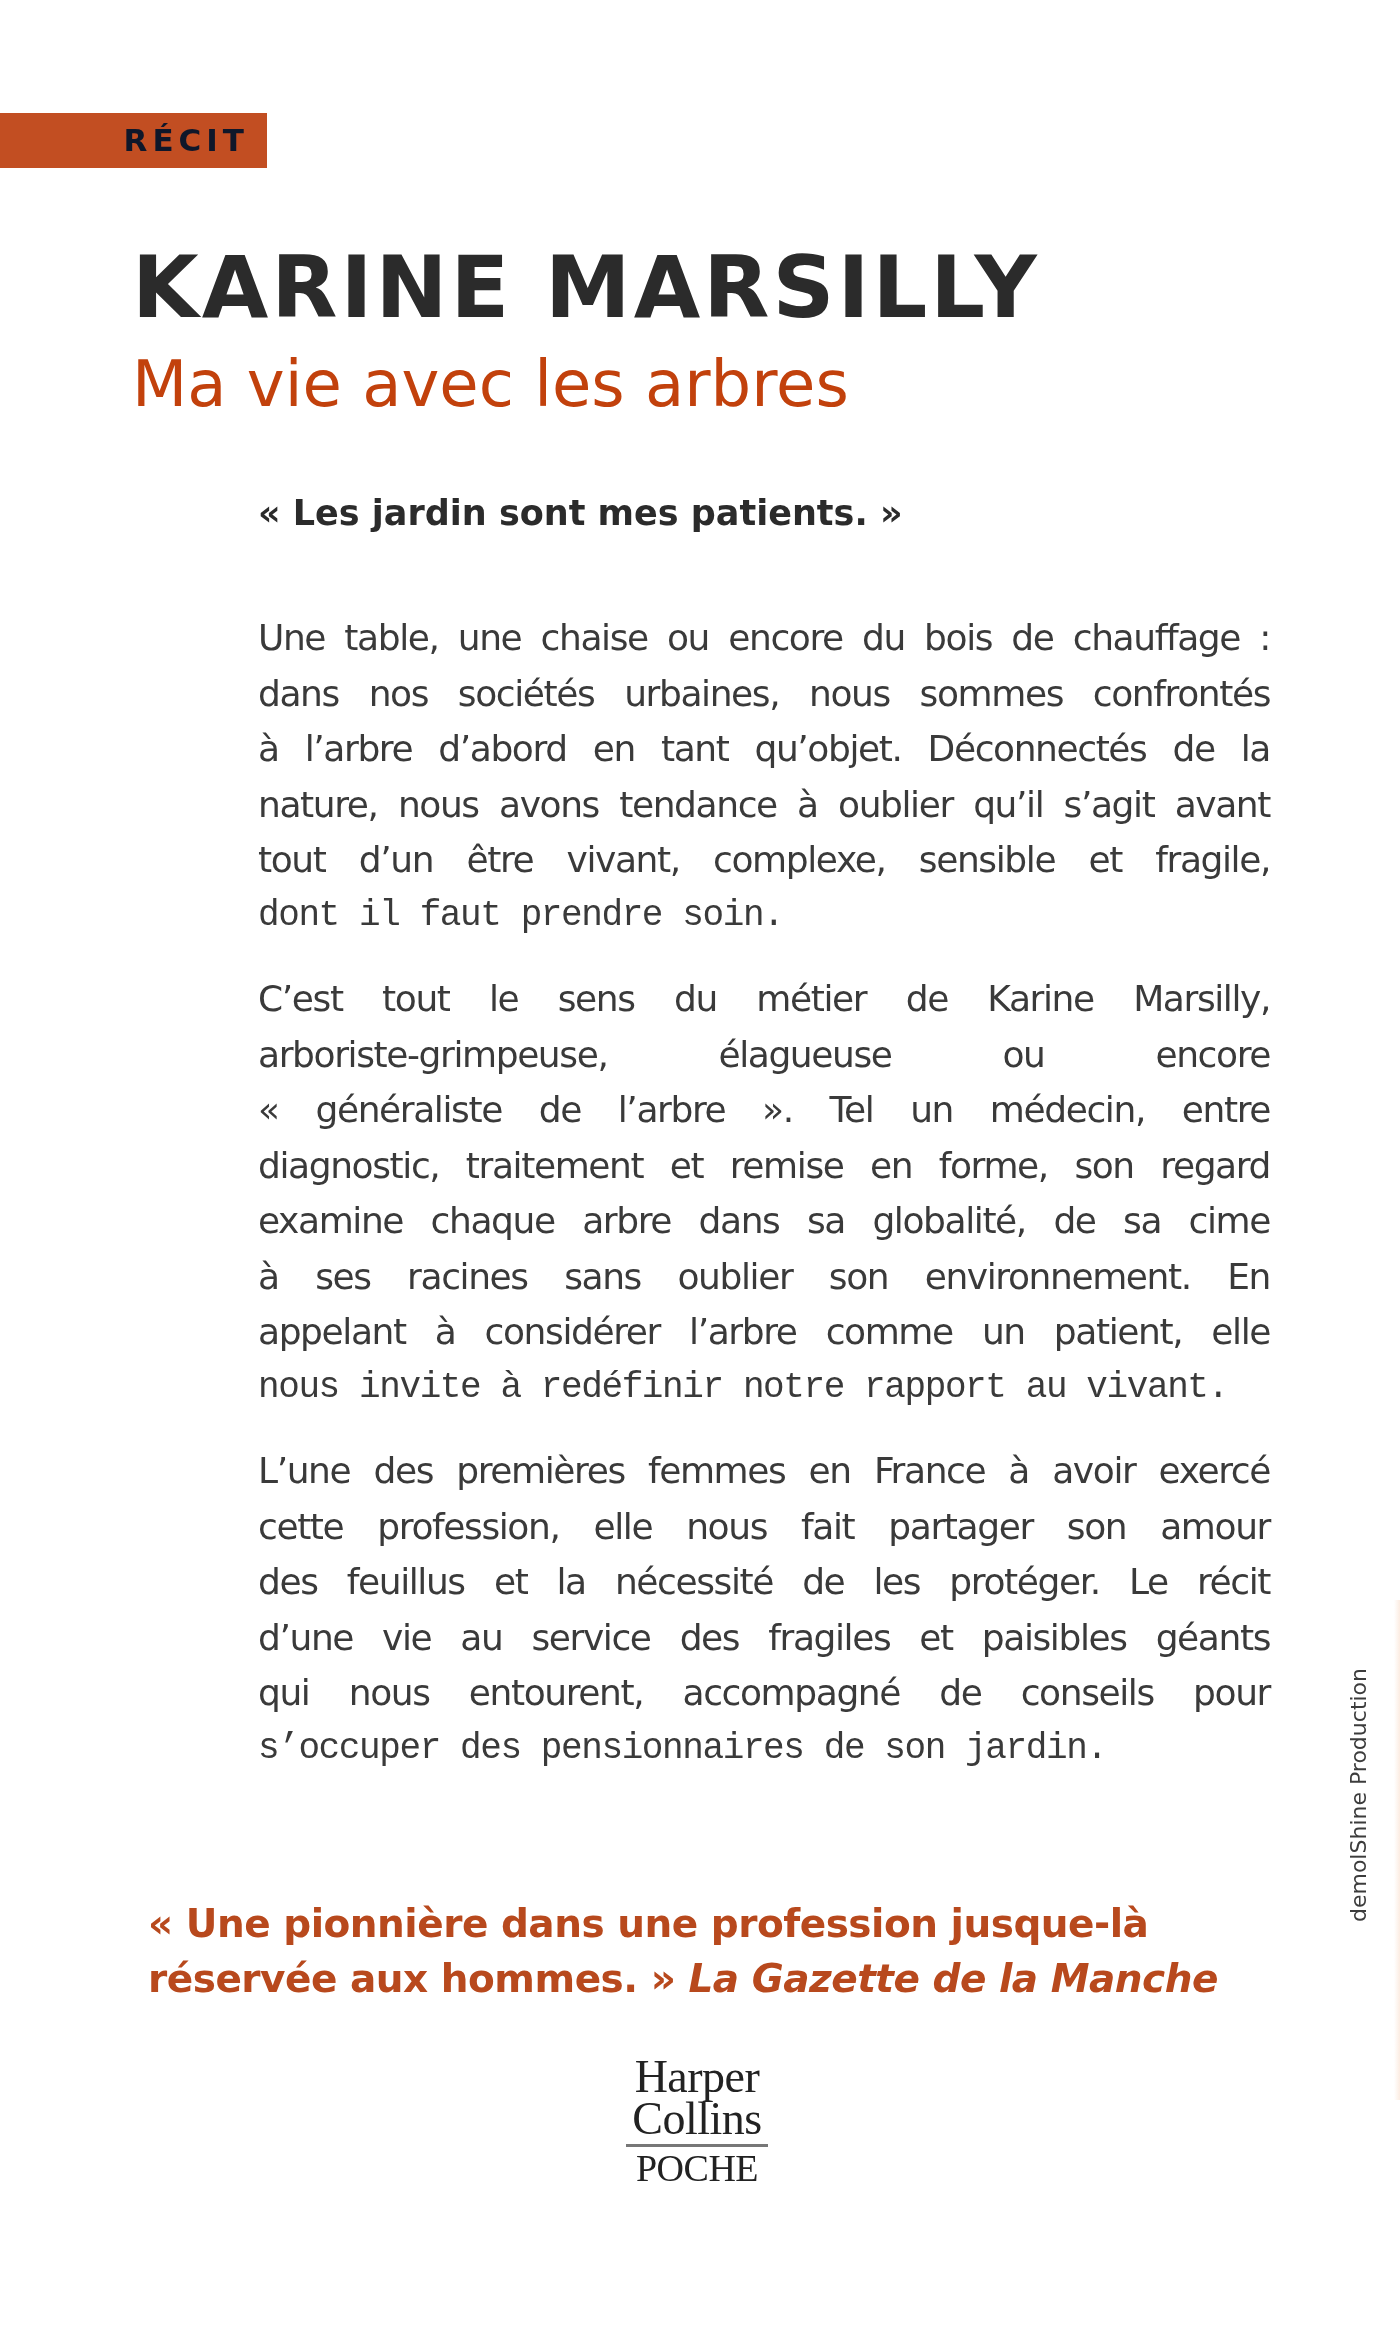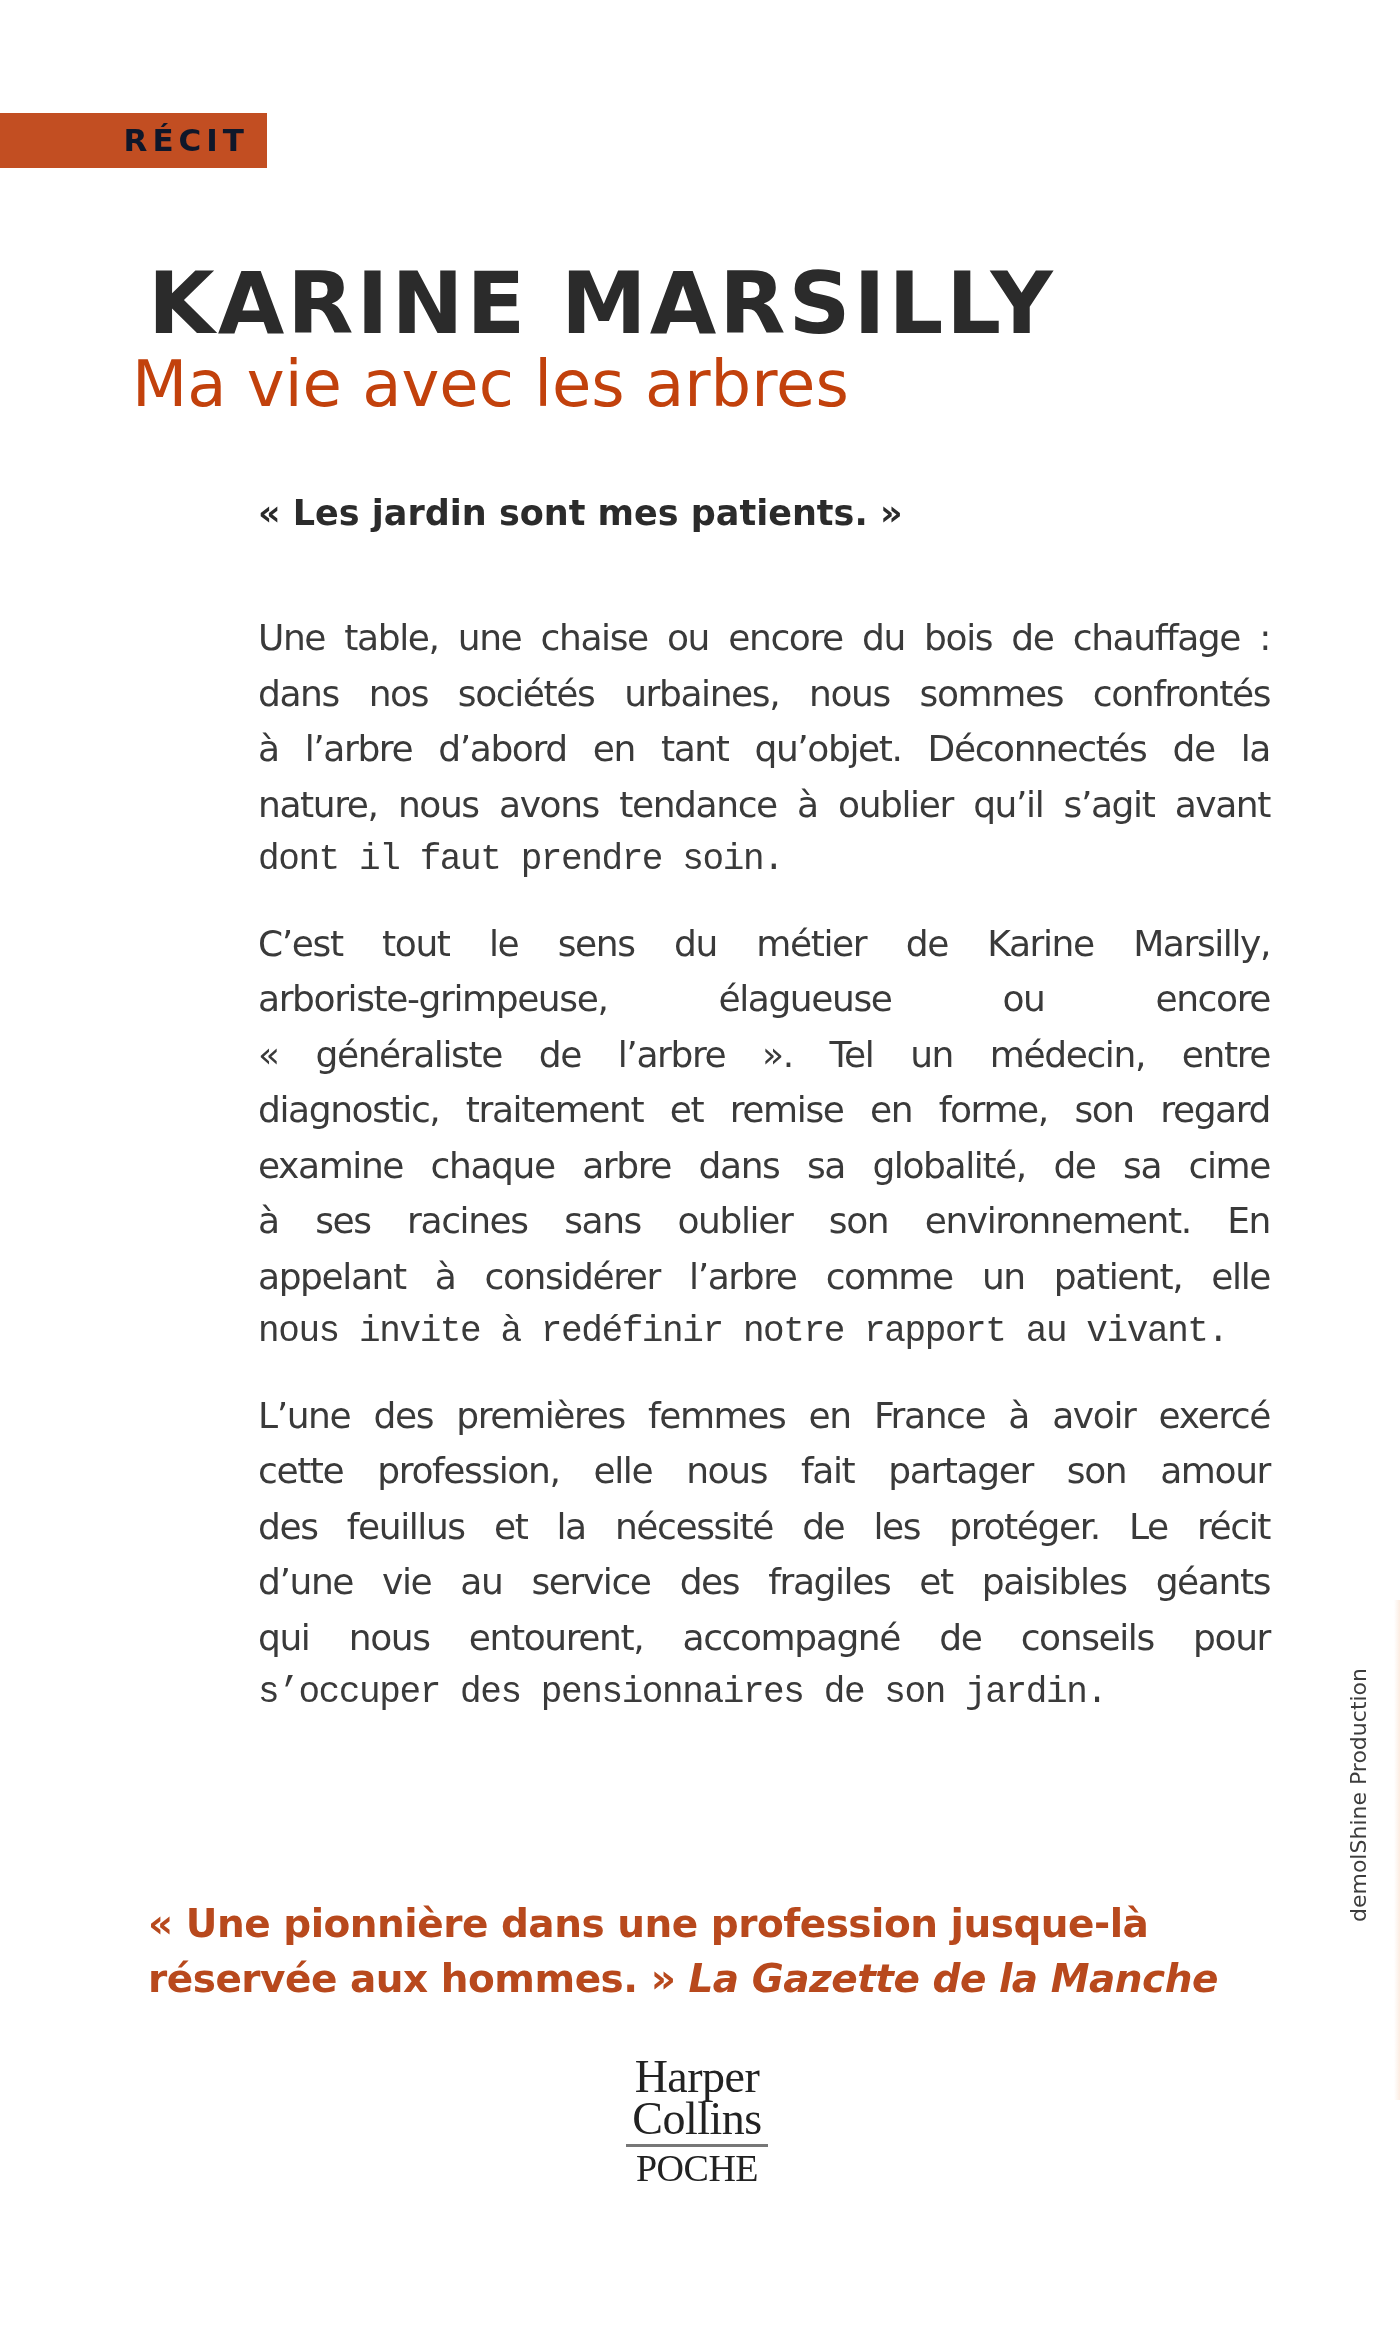--- a/index.html
+++ b/index.html
@@ -33,21 +33,21 @@
       font-family: "DejaVu Sans", sans-serif;
       font-weight: bold;
       font-size: 31px;
       letter-spacing: 5px;
       line-height: 1;
     }
     .author {
       position: absolute;
       left: 132px;
       top: 244px;
-      margin: 16px;
+      margin: 0;
       font-family: "DejaVu Sans", sans-serif;
       font-weight: bold;
       font-size: 86px;
       letter-spacing: 3px;
       line-height: 1;
       color: #2b2b2b;
       white-space: nowrap;
     }
     .title {
       position: absolute;
@@ -175,20 +175,21 @@
 <h2 class="title">Ma vie avec les arbres</h2>
 
 <p class="epigraph">« Les jardin sont mes patients. »</p>
 
 <div class="body">
   <p>
     <span class="ln">Une table, une chaise ou encore du bois de chauffage :</span>
     <span class="ln">dans nos sociétés urbaines, nous sommes confrontés</span>
     <span class="ln">à l’arbre d’abord en tant qu’objet. Déconnectés de la</span>
     <span class="ln">nature, nous avons tendance à oublier qu’il s’agit avant</span>
+    <span class="ln">tout d’un être vivant, complexe, sensible et fragile,</span>
     <span class="ln last">dont il faut prendre soin.</span>
   </p>
   <p>
     <span class="ln">C’est tout le sens du métier de Karine Marsilly,</span>
     <span class="ln">arboriste-grimpeuse, élagueuse ou encore</span>
     <span class="ln">« généraliste de l’arbre ». Tel un médecin, entre</span>
     <span class="ln">diagnostic, traitement et remise en forme, son regard</span>
     <span class="ln">examine chaque arbre dans sa globalité, de sa cime</span>
     <span class="ln">à ses racines sans oublier son environnement. En</span>
     <span class="ln">appelant à considérer l’arbre comme un patient, elle</span>

